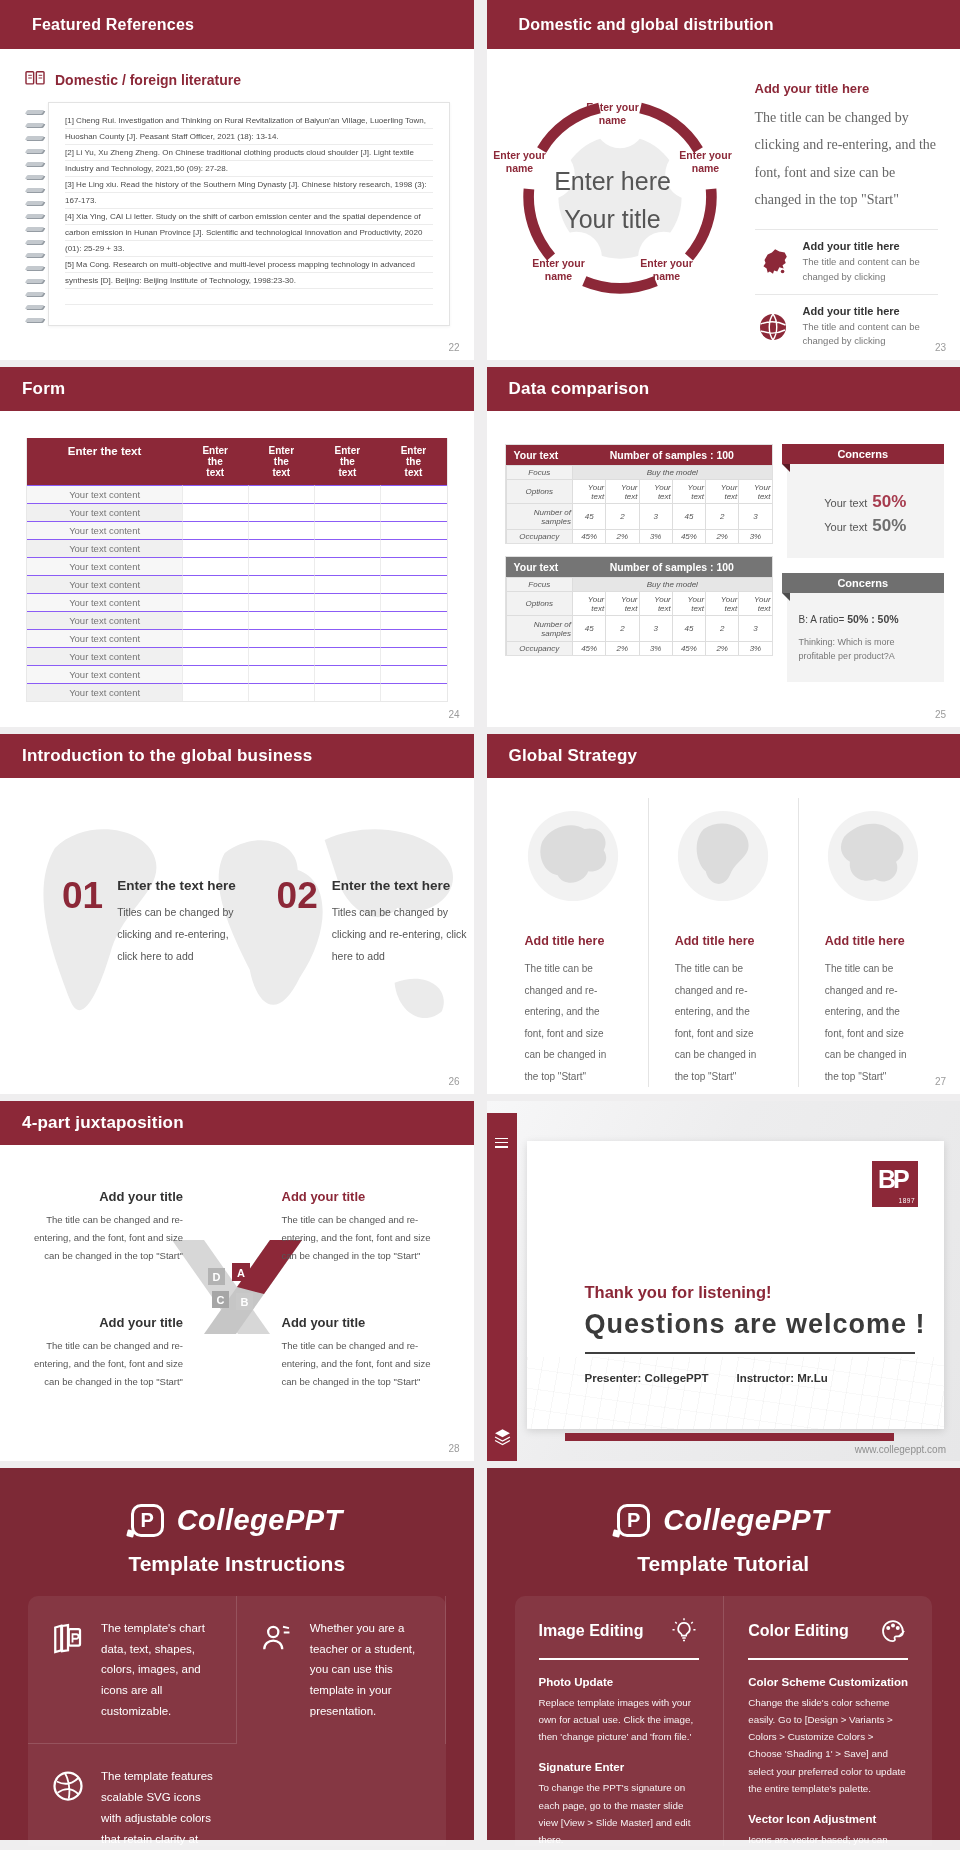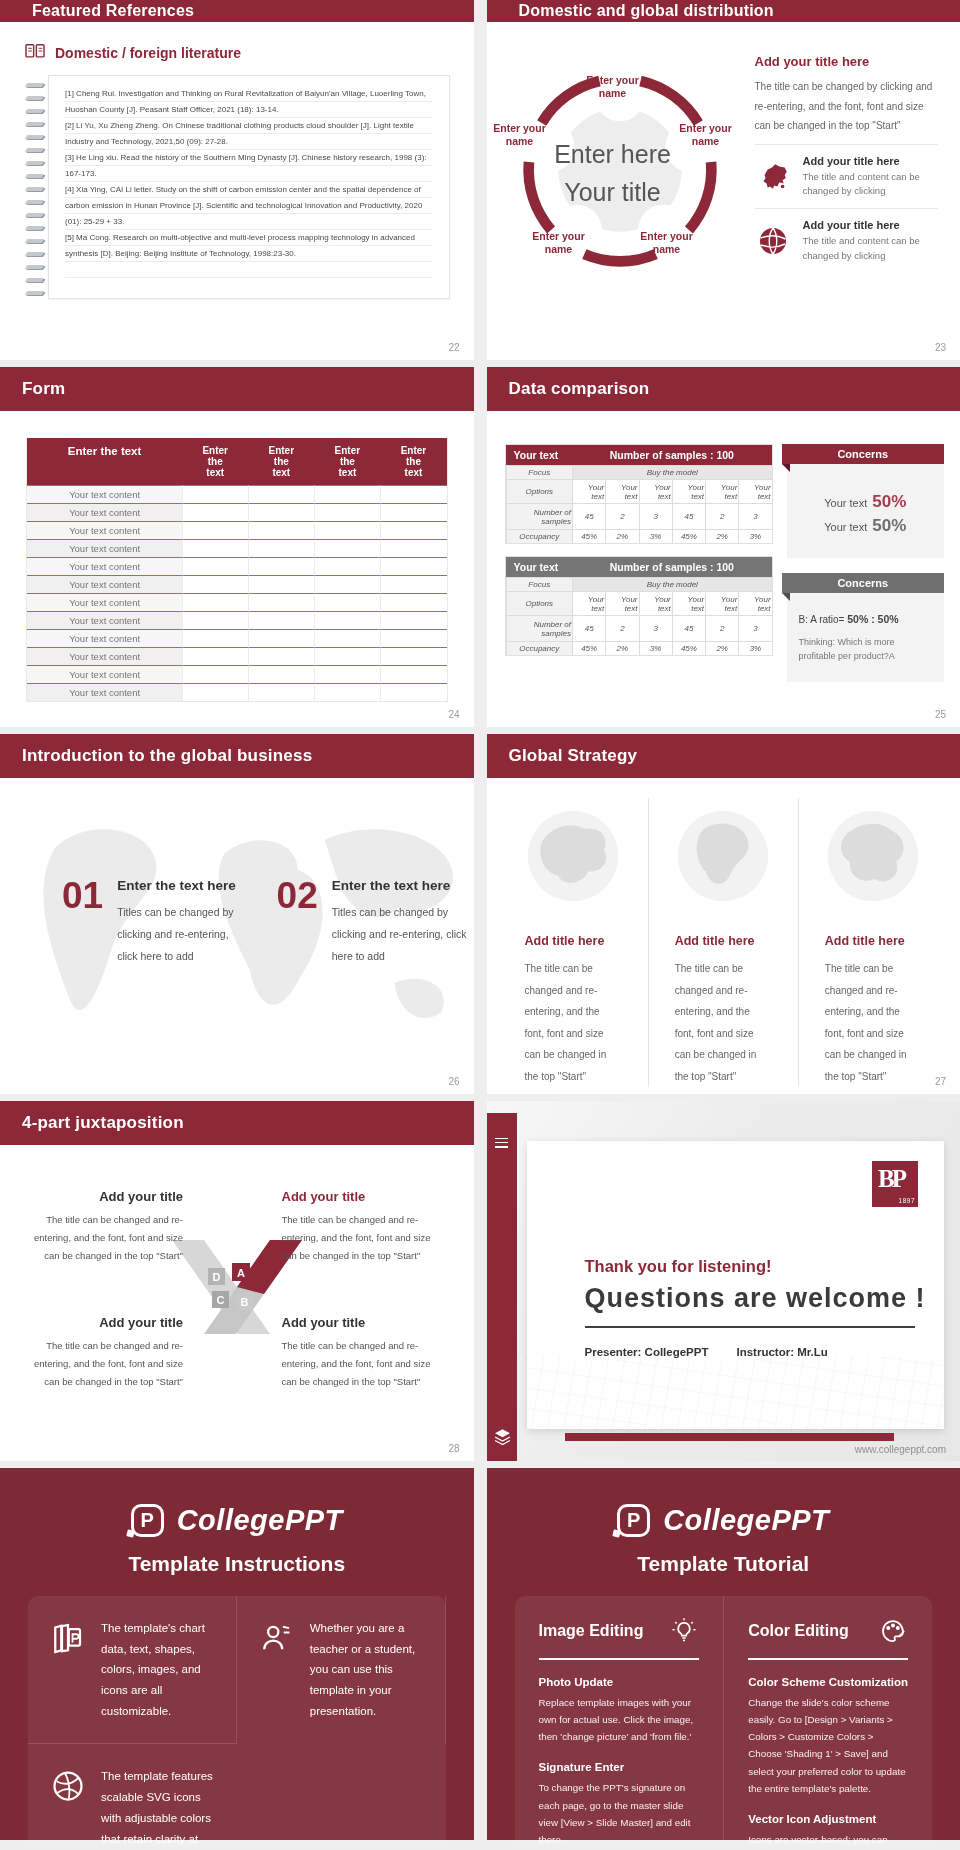--- a/index.html
+++ b/index.html
@@ -1,21 +1,21 @@
 <!DOCTYPE html>
 <html><head>
 <meta charset="utf-8">
 <style>
   * { box-sizing: border-box; }
   body { margin:0; padding:0 0 6px; background:#efeeef; font-family:"Liberation Sans", sans-serif; width:960px; }
   .row { display:grid; grid-template-columns:1fr 1fr; column-gap:13px; margin-bottom:7px; }
   .slide { position:relative; height:360px; background:#fff; overflow:hidden; }
   .slide-hd { height:44px; background:#8C2838; color:#fff; font-weight:bold; font-size:17px;
               display:flex; align-items:center; padding:0 22px; letter-spacing:.2px; }
-  .row1 .slide-hd { height:22px; font-size:16px;padding-left:32px; }
+  .row1 .slide-hd { height:49px; font-size:16px;padding-left:32px; }
   .pagenum { position:absolute; right:14px; bottom:7px; font-size:10px; color:#9b9b9b; }
 
   
   .s22-body { padding:14px 24px 0; }
   .s22-title-row { display:flex; align-items:center; gap:9px; margin:6px 0 12px; color:#8C2838; font-weight:bold; font-size:14px; }
   .nb { display:flex; margin-left:2px; }
   .nb-rings { width:22px; display:flex; flex-direction:column; gap:9px; padding-top:8px; flex:none; }
   .nb-rings i { height:4px; width:17px; background:#c4c9ce; transform:skewX(-32deg); border-radius:1px; box-shadow:2px 1px 0 #959ca3; }
   .nb-paper { flex:1; border:1px solid #e3e3e3; background:#fff; padding:10px 16px 0; height:224px; box-shadow:0 1px 3px rgba(0,0,0,.05); }
   .nb-lines { background:repeating-linear-gradient(to bottom, transparent 0, transparent 15px, #ececec 15px, #ececec 16px);
@@ -25,21 +25,21 @@
   
   .s23-body { display:flex; padding:8px 18px 0 14px; }
   .dg { position:relative; width:238px; height:252px; flex:none; margin-top:14px; }
   .dg svg { position:absolute; inset:0; }
   .dg-label { position:absolute; width:54px; margin-left:-27px; text-align:center; color:#8C2838;
               font-weight:bold; font-size:10.5px; line-height:1.2; }
   .dg-center { position:absolute; left:42px; top:92px; width:140px; text-align:center; color:#555;
                font-size:25px; line-height:1.5; }
   .s23-right { flex:1; padding:24px 4px 0 16px; }
   .s23-right h3 { margin:0 0 8px; color:#8C2838; font-size:13px; }
-  .s23-right .lead { margin:0 0 8px; color:#666; font-size:10px; line-height:1.95; }
+  .s23-right .lead { margin:0 0 16px; color:#666; font-size:14px; line-height:1.95;font-family:Liberation Serif, serif; }
   .s23-item { display:flex; gap:12px; padding:10px 0 9px; border-top:1px solid #e7e7e7; align-items:center; }
   .s23-item .ic { flex:none; width:36px; display:flex; justify-content:center; }
   .s23-item b { display:block; font-size:11px; color:#333; margin-bottom:3px; }
   .s23-item p { margin:0; font-size:9.5px; color:#777; line-height:1.55; }
 
   
   .s24-body { padding:27px 26px 0; }
   .f-table { border:1px solid #e8e8e8; border-top:none; }
   .f-hd { display:grid; grid-template-columns:37% 1fr 1fr 1fr 1fr; background:#8C2838; color:#fff; font-weight:bold; font-size:10px; }
   .f-hd div { padding:7px 19px; text-align:center; }
@@ -113,23 +113,23 @@
   .s29 { background:linear-gradient(118deg,#f7f7f8 0%, #ededee 40%, #e7e7e8 100%); }
   .s29-bar { position:absolute; left:0; top:12px; bottom:0; width:30px; background:#8C2838; }
   .hamb { position:absolute; left:8px; top:22px; width:13px; }
   .hamb i { display:block; height:1.6px; background:#fff; margin:2.6px 0; }
   .s29-layers { position:absolute; left:5px; bottom:14px; }
   .s29-card { position:absolute; left:40px; right:16px; top:40px; bottom:32px; background:#fff; box-shadow:0 2px 8px rgba(0,0,0,.13); }
   .s29-card::after { content:""; position:absolute; left:0; right:0; bottom:0; height:72px;
      background:repeating-linear-gradient(100deg, rgba(0,0,0,.03) 0 1px, transparent 1px 16px),
                 repeating-linear-gradient(8deg, rgba(0,0,0,.022) 0 1px, transparent 1px 20px); }
   .s29-logo { position:absolute; top:20px; right:26px; width:46px; height:46px; background:#8C2838; color:#fff; }
-  .s29-logo .bp { font-family:Liberation Serif, serif; font-weight:bold; font-size:25px; letter-spacing:-3px; position:absolute; left:6px; top:4px; }
+  .s29-logo .bp { font-family:Liberation Sans, sans-serif; font-weight:bold; font-size:25px; letter-spacing:-3px; position:absolute; left:6px; top:4px; }
   .s29-logo .yr { position:absolute; right:3px; bottom:3px; font-size:6.5px; letter-spacing:.5px; }
-  .s29-text { position:absolute; left:58px; top:116px; }
+  .s29-text { position:absolute; left:58px; top:142px; }
   .s29-text h1 { margin:0; color:#8C2838; font-size:16.5px; }
   .s29-text h2 { margin:7px 0 12px; color:#3b3b3b; font-size:27px; letter-spacing:1px; }
   .s29-rule { width:330px; height:2px; background:#3f3f3f; margin-bottom:18px; }
   .s29-pres { display:flex; gap:28px; font-size:11.5px; font-weight:bold; color:#333; }
   .s29-underbar { position:absolute; left:78px; right:66px; bottom:20px; height:8px; background:#8C2838; }
   .s29-site { position:absolute; right:14px; bottom:6px; font-size:10px; color:#8f8f8f; }
 
   
   .panel-row { display:grid; grid-template-columns:1fr 1fr; column-gap:13px; }
   .panel { height:372px; background:#7D2936; padding:26px 28px 0; color:#fff; }

